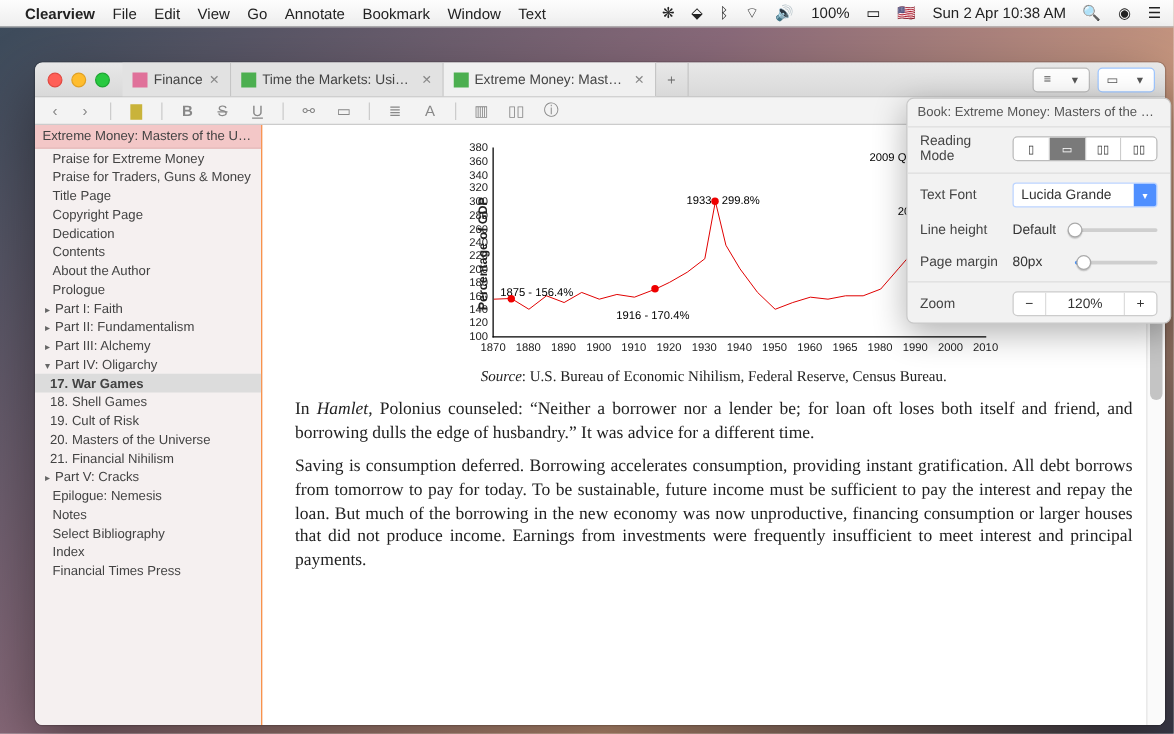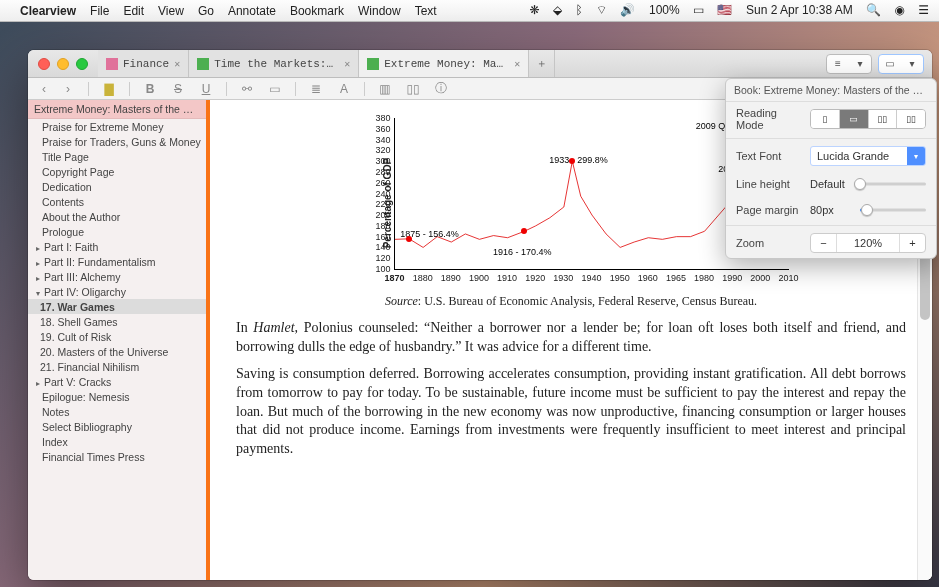--- a/index.html
+++ b/index.html
@@ -43,21 +43,21 @@
     height: 28px;
     background: linear-gradient(#e8e8e8, #d9d9d9);
     border-bottom: 1px solid #bdbdbd;
     display: flex; align-items: center;
   }
   .traffic { display: flex; gap: 7px; padding: 0 10px; }
   .traffic div { width: 12px; height: 12px; border-radius: 50%; }
   .tl-red { background: #ff5f57; border:1px solid #e14b43; }
   .tl-yel { background: #ffbd2e; border:1px solid #e1a124; }
   .tl-grn { background: #28c940; border:1px solid #1ea633; }
-  .tabs { display: flex; height: 100%; flex: 1; font-family: Liberation Mono, monospace; }
+  .tabs { display: flex; height: 100%; flex: 1; }
   .tab {
     display: flex; align-items: center;
     padding: 0 8px;
     border-right: 1px solid #c5c5c5;
     font-size: 11px;
     color: #444;
     background: #e2e2e2;
     gap: 5px;
     max-width: 170px;
   }
@@ -82,21 +82,21 @@
   .toolbar .nav { display:flex; gap:8px; }
   .toolbar .sep { width:1px; height:14px; background:#ccc; }
   .tbtn { width:16px; text-align:center; cursor:default; }
 
   .body { flex:1; display:flex; overflow:hidden; }
 
   
   .sidebar {
     width: 182px;
     background: #f5f0f0;
-    border-right: 4px solid #f97316;
+    border-right: 1px solid #f97316;
     font-size: 10.5px;
     color:#434343;
     overflow:hidden;
   }
   .sidebar .hdr {
     background: #f3c7c7;
     padding: 3px 6px;
     font-size: 10.5px;
     white-space:nowrap; overflow:hidden; text-overflow:ellipsis;
     border-bottom:1px solid #e4baba;
@@ -323,21 +323,21 @@
               <div class="ytick" style="top: 64.2857%;">200</div>
               <div class="ytick" style="top: 57.1429%;">220</div>
               <div class="ytick" style="top: 50%;">240</div>
               <div class="ytick" style="top: 42.8571%;">260</div>
               <div class="ytick" style="top: 35.7143%;">280</div>
               <div class="ytick" style="top: 28.5714%;">300</div>
               <div class="ytick" style="top: 21.4286%;">320</div>
               <div class="ytick" style="top: 14.2857%;">340</div>
               <div class="ytick" style="top: 7.14286%;">360</div>
               <div class="ytick" style="top: 0%;">380</div>
-              <div class="xtick" style="left: 0%; font-weight: bold;">1870</div>
+              <div class="xtick" style="left: 0%;">1870</div>
               <div class="xtick" style="left: 7.14286%;">1880</div>
               <div class="xtick" style="left: 14.2857%;">1890</div>
               <div class="xtick" style="left: 21.4286%;">1900</div>
               <div class="xtick" style="left: 28.5714%;">1910</div>
               <div class="xtick" style="left: 35.7143%;">1920</div>
               <div class="xtick" style="left: 42.8571%;">1930</div>
               <div class="xtick" style="left: 50%;">1940</div>
               <div class="xtick" style="left: 57.1429%;">1950</div>
               <div class="xtick" style="left: 64.2857%;">1960</div>
               <div class="xtick" style="left: 71.4286%;">1965</div>
@@ -352,21 +352,21 @@
               <div class="ann" style="left: 39.2857%; top: 24.2857%;">1933 - 299.8%</div>
               <div class="dot" style="left: 45%; top: 28.6429%;"></div>
               <div class="ann" style="left: 82.1429%; top: 30.3571%;">2003 - 301.1%</div>
               <div class="dot" style="left: 95%; top: 28.1786%;"></div>
               <div class="ann" style="left: 76.4286%; top: 1.78571%;">2009 Q3 - 369.7%</div>
               <div class="dot" style="left: 99.2857%; top: 3.67857%;"></div>
             </div>
         </div>
       </div>
       <div class="source">
-        <i>Source</i><span>: U.S. Bureau of Economic Analysis, Federal Reserve, Census Bureau.</span>
+        <i>Source</i><span>: U.S. Bureau of Economic Nihilism, Federal Reserve, Census Bureau.</span>
       </div>
       <p class="para">
         <span>In </span><i>Hamlet</i><span>, Polonius counseled: “Neither a borrower nor a lender be; for loan oft loses both itself and friend, and borrowing dulls the edge of husbandry.” It was advice for a different time.</span>
       </p>
       <p class="para">Saving is consumption deferred. Borrowing accelerates consumption, providing instant gratification. All debt borrows from tomorrow to pay for today. To be sustainable, future income must be sufficient to pay the interest and repay the loan. But much of the borrowing in the new economy was now unproductive, financing consumption or larger houses that did not produce income. Earnings from investments were frequently insufficient to meet interest and principal payments.</p>
 
       <div class="vscroll">
         <div class="thumb"></div>
       </div>
     </div>

